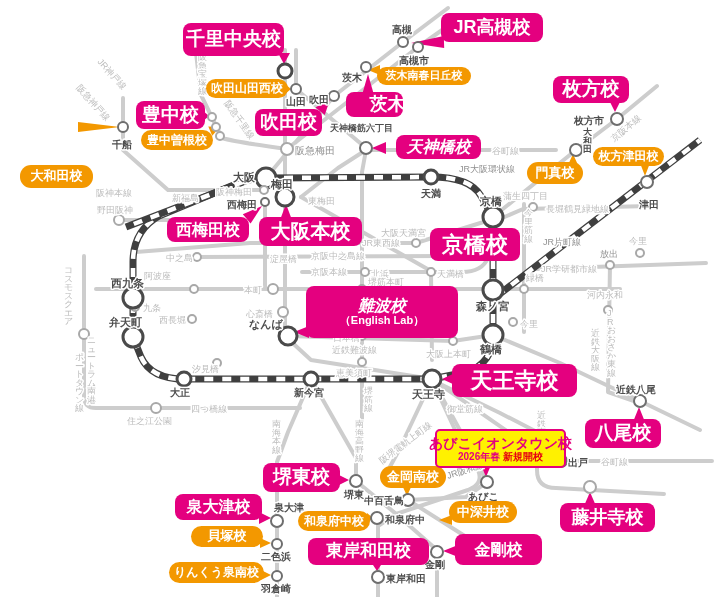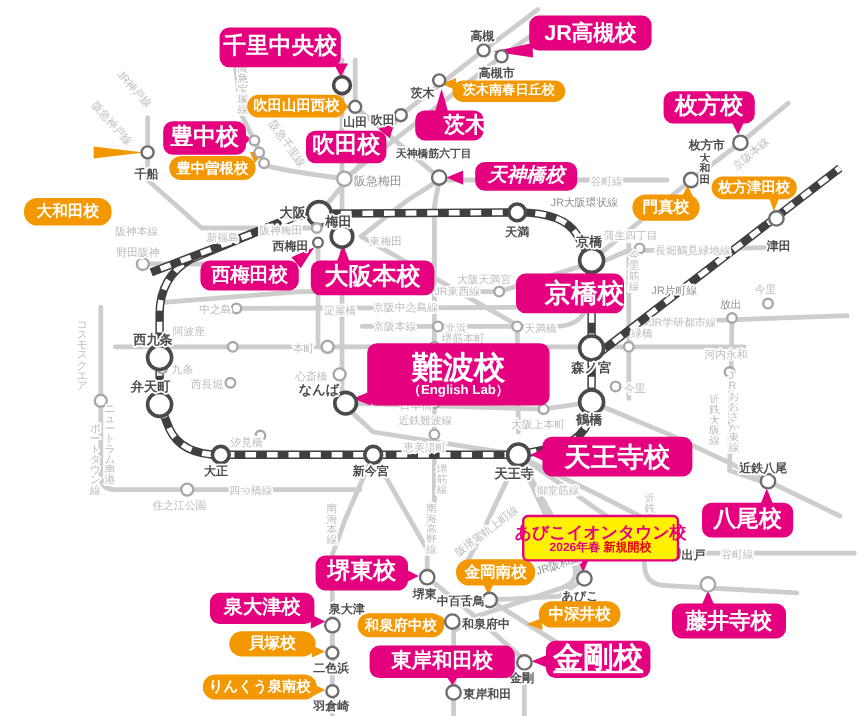--- a/index.html
+++ b/index.html
@@ -278,44 +278,44 @@
       </div>
       <div class="bubble main" style="left: 553px; top: 76px; width: 76px; height: 27px;">
         <span style="font-size: 19px;">枚方校</span>
       </div>
       <div class="bubble main" style="left: 167px; top: 217px; width: 82px; height: 25px;">
         <span style="font-size: 16px;">西梅田校</span>
       </div>
       <div class="bubble main" style="left: 259px; top: 217px; width: 103px; height: 29px;">
         <span style="font-size: 20px;">大阪本校</span>
       </div>
-      <div class="bubble main" style="left: 430px; top: 228px; width: 90px; height: 33px; align-items: flex-end;">
+      <div class="bubble main" style="left: 430px; top: 228px; width: 90px; height: 33px;">
         <span style="font-size: 22px;">京橋校</span>
       </div>
       <div class="bubble main" style="left: 306px; top: 286px; width: 152px; height: 52px;">
-        <span style="font-size: 26px;">難波校</span>
+        <span style="font-size: 16px; font-style: italic;">難波校</span>
         <span class="subline" style="font-size: 11px;">（English Lab）</span>
       </div>
       <div class="bubble main" style="left: 452px; top: 364px; width: 125px; height: 33px;">
         <span style="font-size: 22px;">天王寺校</span>
       </div>
       <div class="bubble main" style="left: 585px; top: 419px; width: 76px; height: 29px;">
         <span style="font-size: 19px;">八尾校</span>
       </div>
       <div class="bubble main" style="left: 263px; top: 463px; width: 77px; height: 29px;">
         <span style="font-size: 19px;">堺東校</span>
       </div>
       <div class="bubble main" style="left: 175px; top: 494px; width: 87px; height: 26px;">
         <span style="font-size: 16px;">泉大津校</span>
       </div>
       <div class="bubble main" style="left: 308px; top: 538px; width: 121px; height: 27px;">
         <span style="font-size: 17px;">東岸和田校</span>
       </div>
       <div class="bubble main" style="left: 455px; top: 534px; width: 87px; height: 31px;">
-        <span style="font-size: 25px; text-decoration: underline;">金剛校</span>
+        <span style="font-size: 16px;">金剛校</span>
       </div>
       <div class="bubble main" style="left: 560px; top: 503px; width: 95px; height: 29px;">
         <span style="font-size: 18px;">藤井寺校</span>
       </div>
       <div class="bubble sub" style="left: 20px; top: 117px; width: 73px; height: 23px; margin-top: 48px;">
         <span style="font-size: 13px;">大和田校</span>
       </div>
       <div class="bubble sub" style="left: 141px; top: 130px; width: 72px; height: 20px;">
         <span style="font-size: 12px;">豊中曽根校</span>
       </div>

